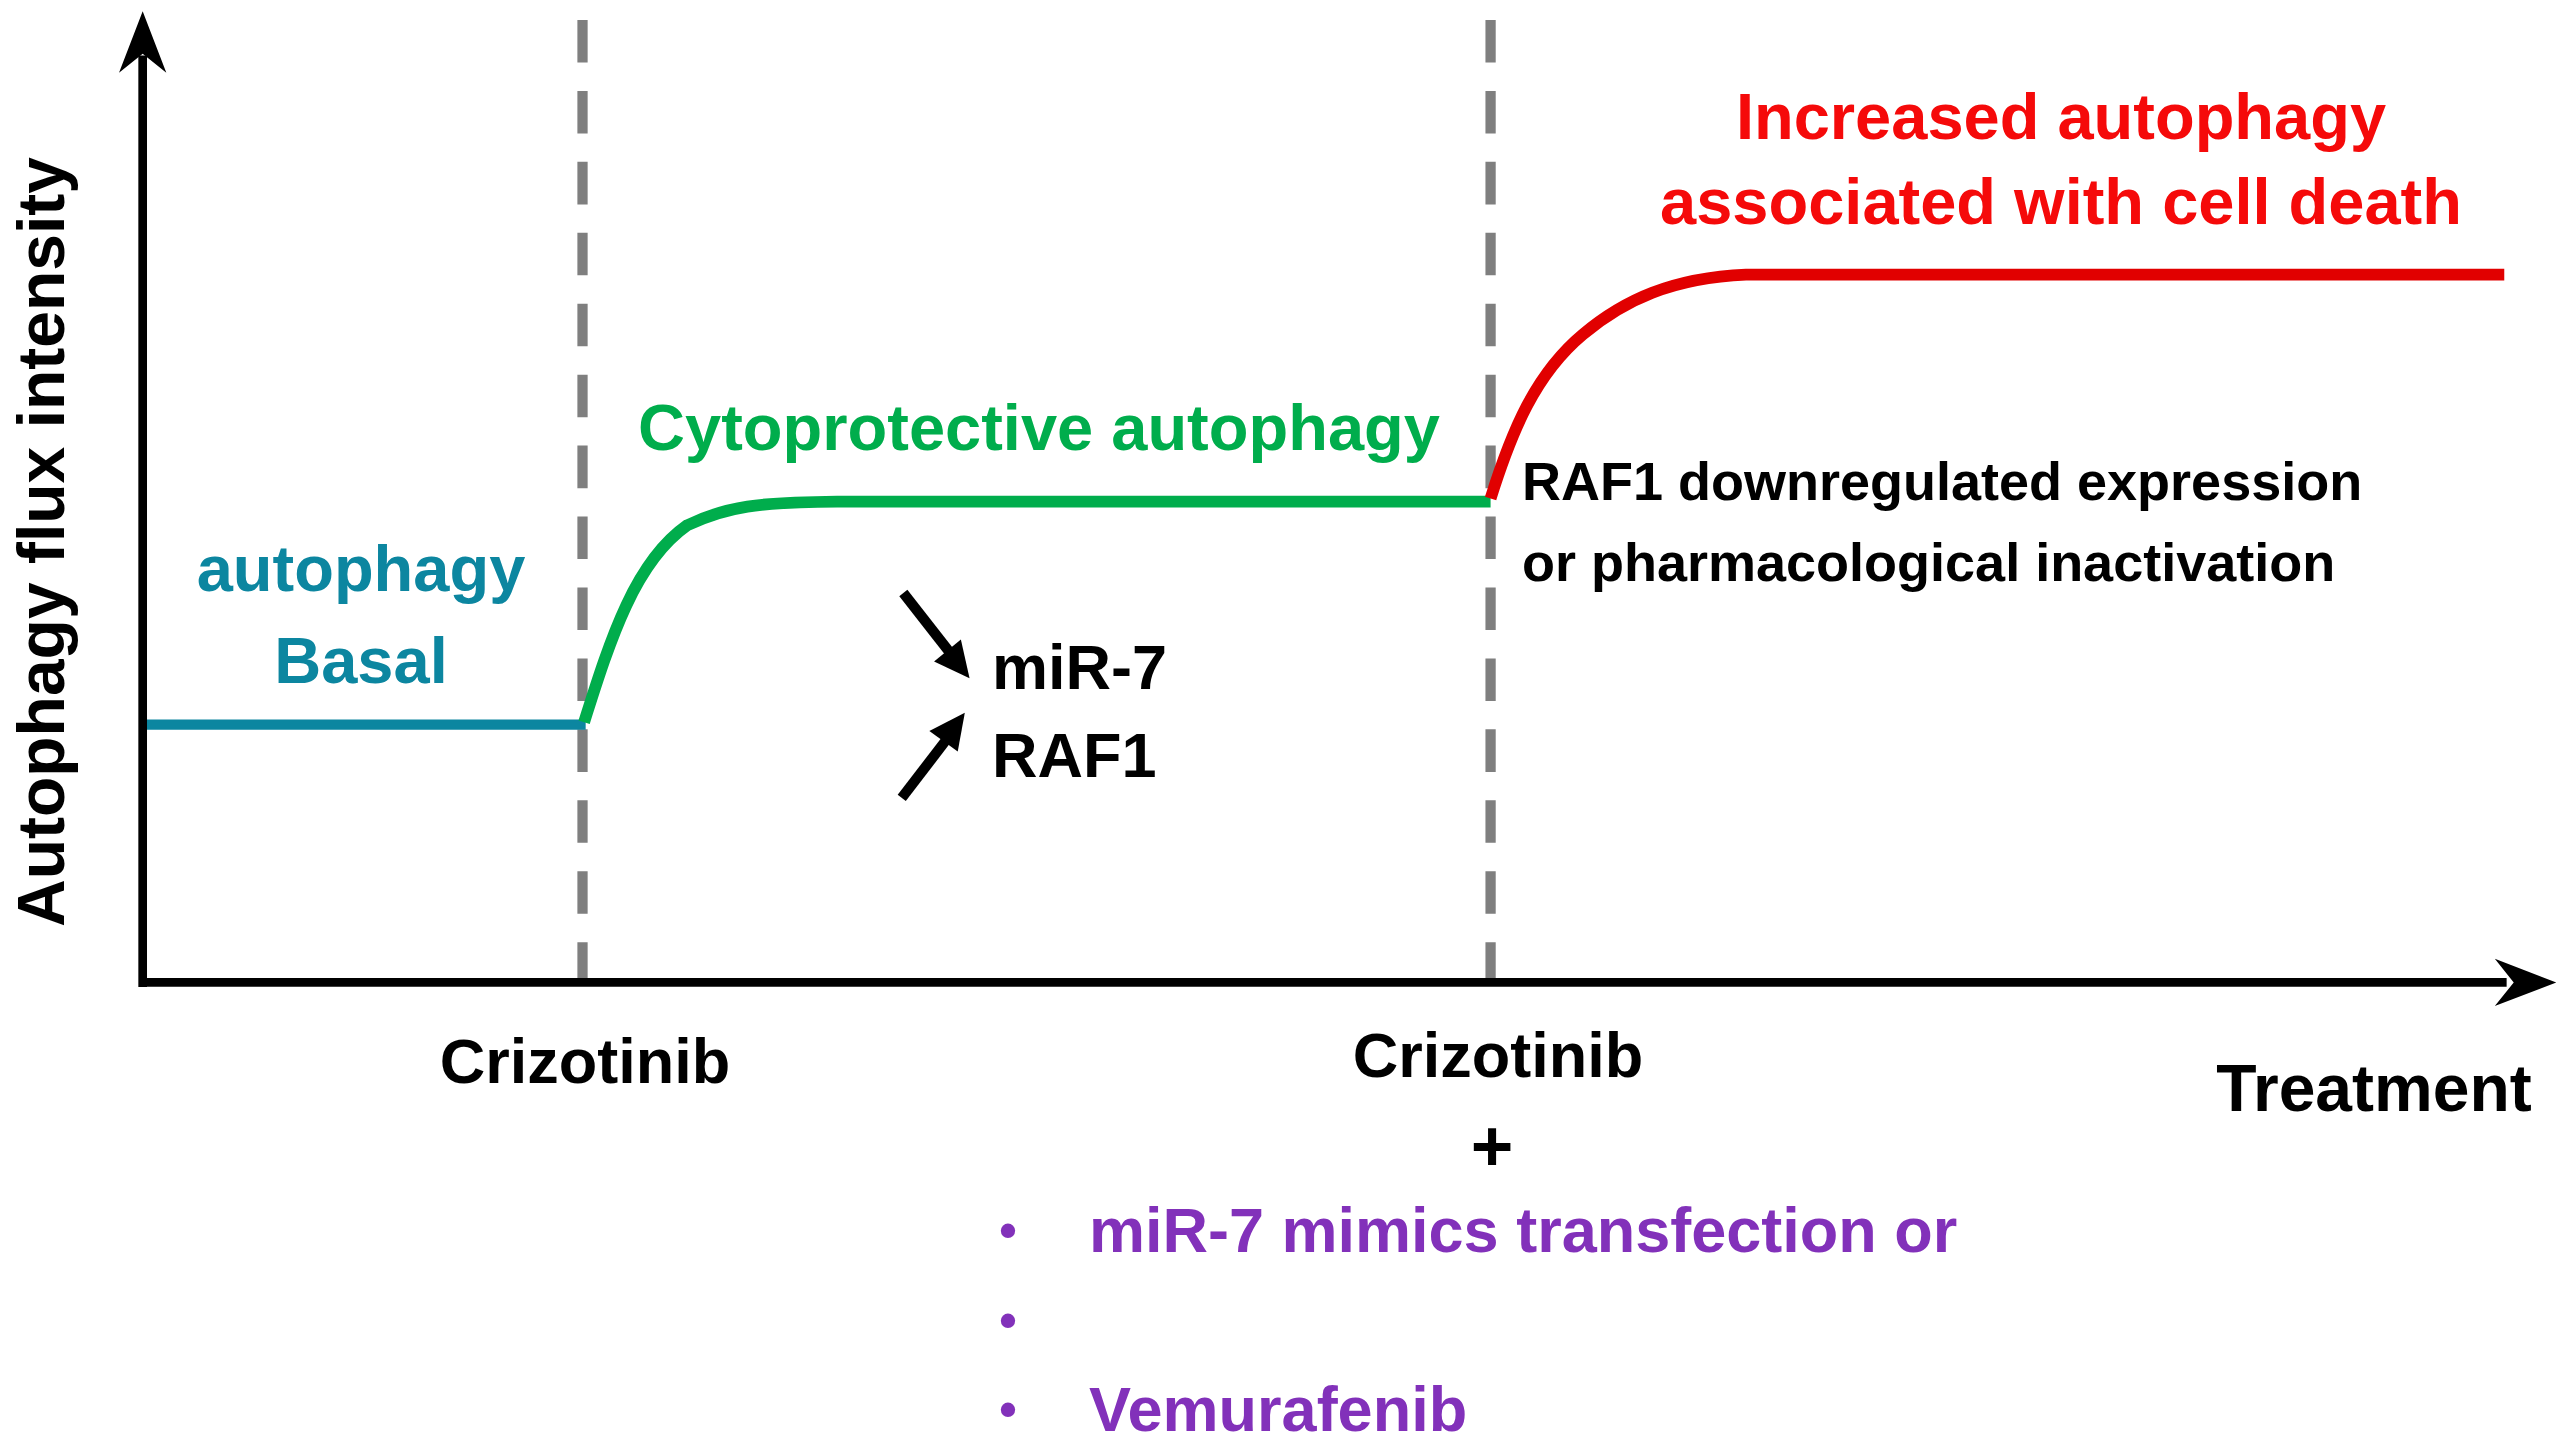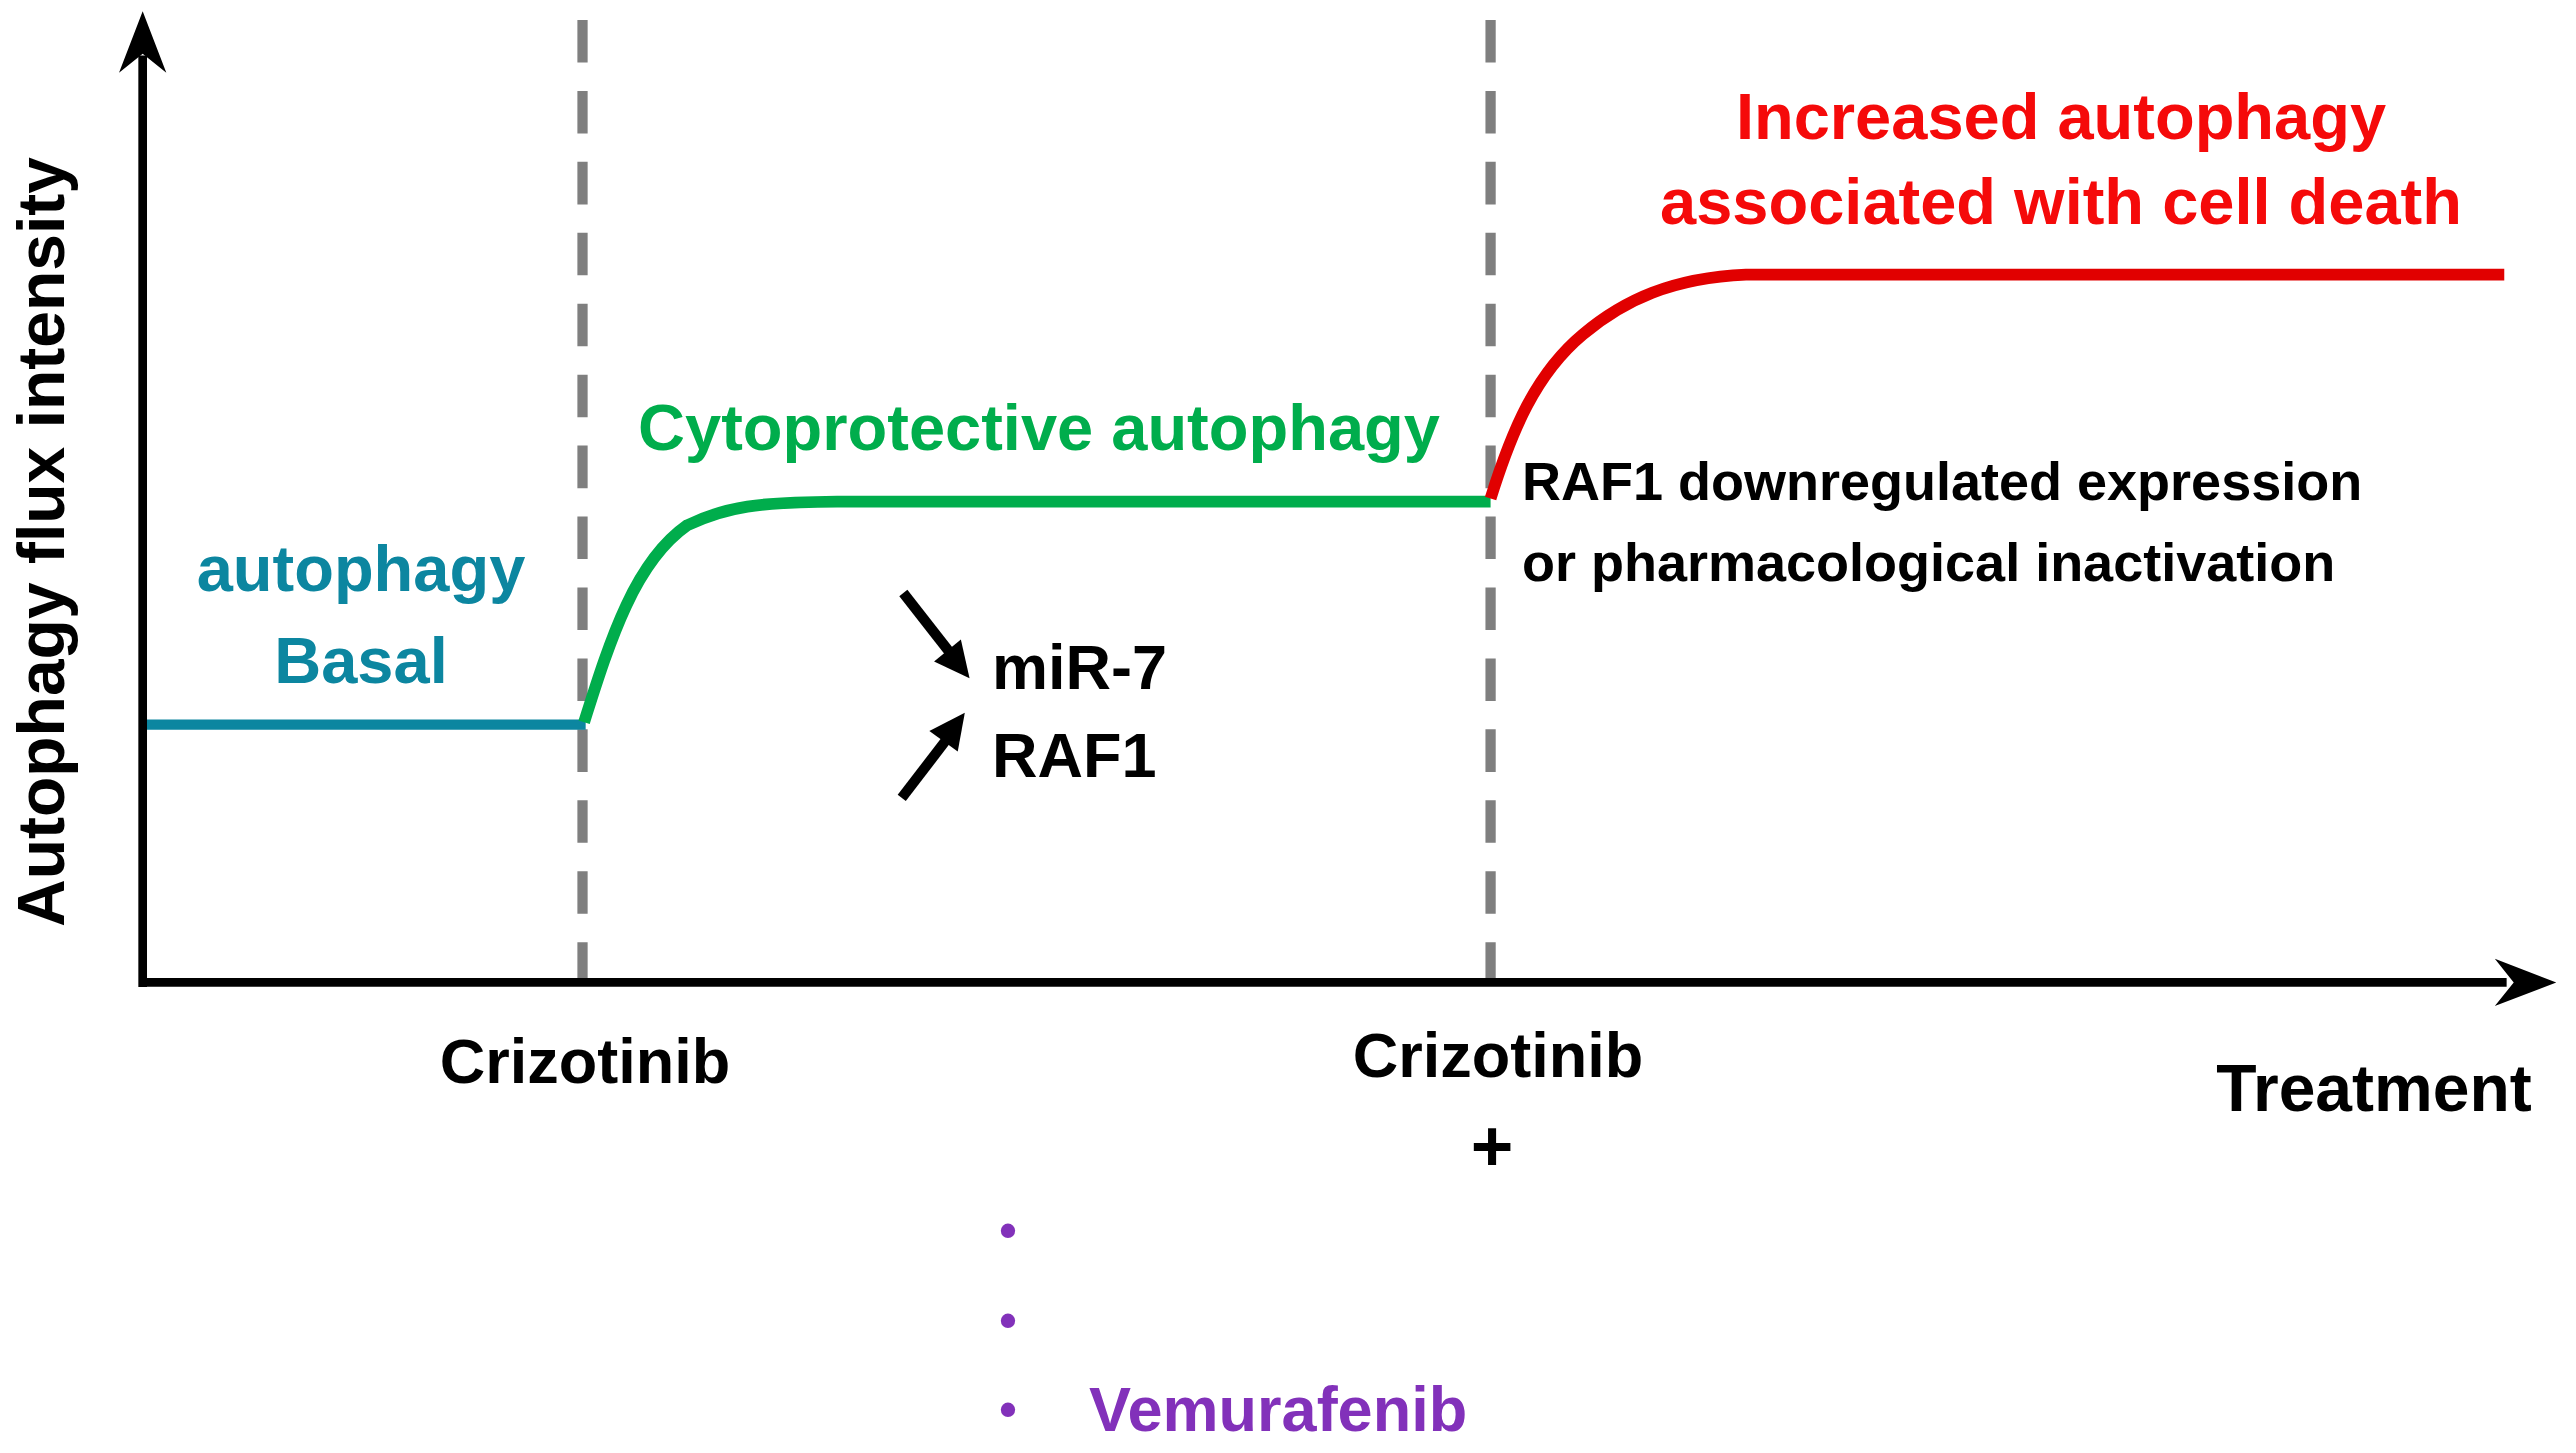--- a/index.html
+++ b/index.html
@@ -87,20 +87,21 @@
   <div class="t vcenter" id="mir7-label">miR-7</div>
   <div class="t vcenter" id="raf1-label">RAF1</div>
 
   <div class="t center" id="crizotinib-1">Crizotinib</div>
   <div class="t center" id="crizotinib-2">Crizotinib</div>
   <div class="t center" id="plus-label">+</div>
   <div class="t center" id="treatment-label">Treatment</div>
 
   <div class="bullet-row" id="bullet-row-0">
     <span class="bullet-glyph">•</span>
+    <span class="bullet-text">miR-7 mimics transfection or</span>
   </div>
   <div class="bullet-row" id="bullet-row-1">
     <span class="bullet-glyph">•</span>
   </div>
   <div class="bullet-row" id="bullet-row-2">
     <span class="bullet-glyph">•</span>
     <span class="bullet-text">Vemurafenib</span>
   </div>
 
 </div>

